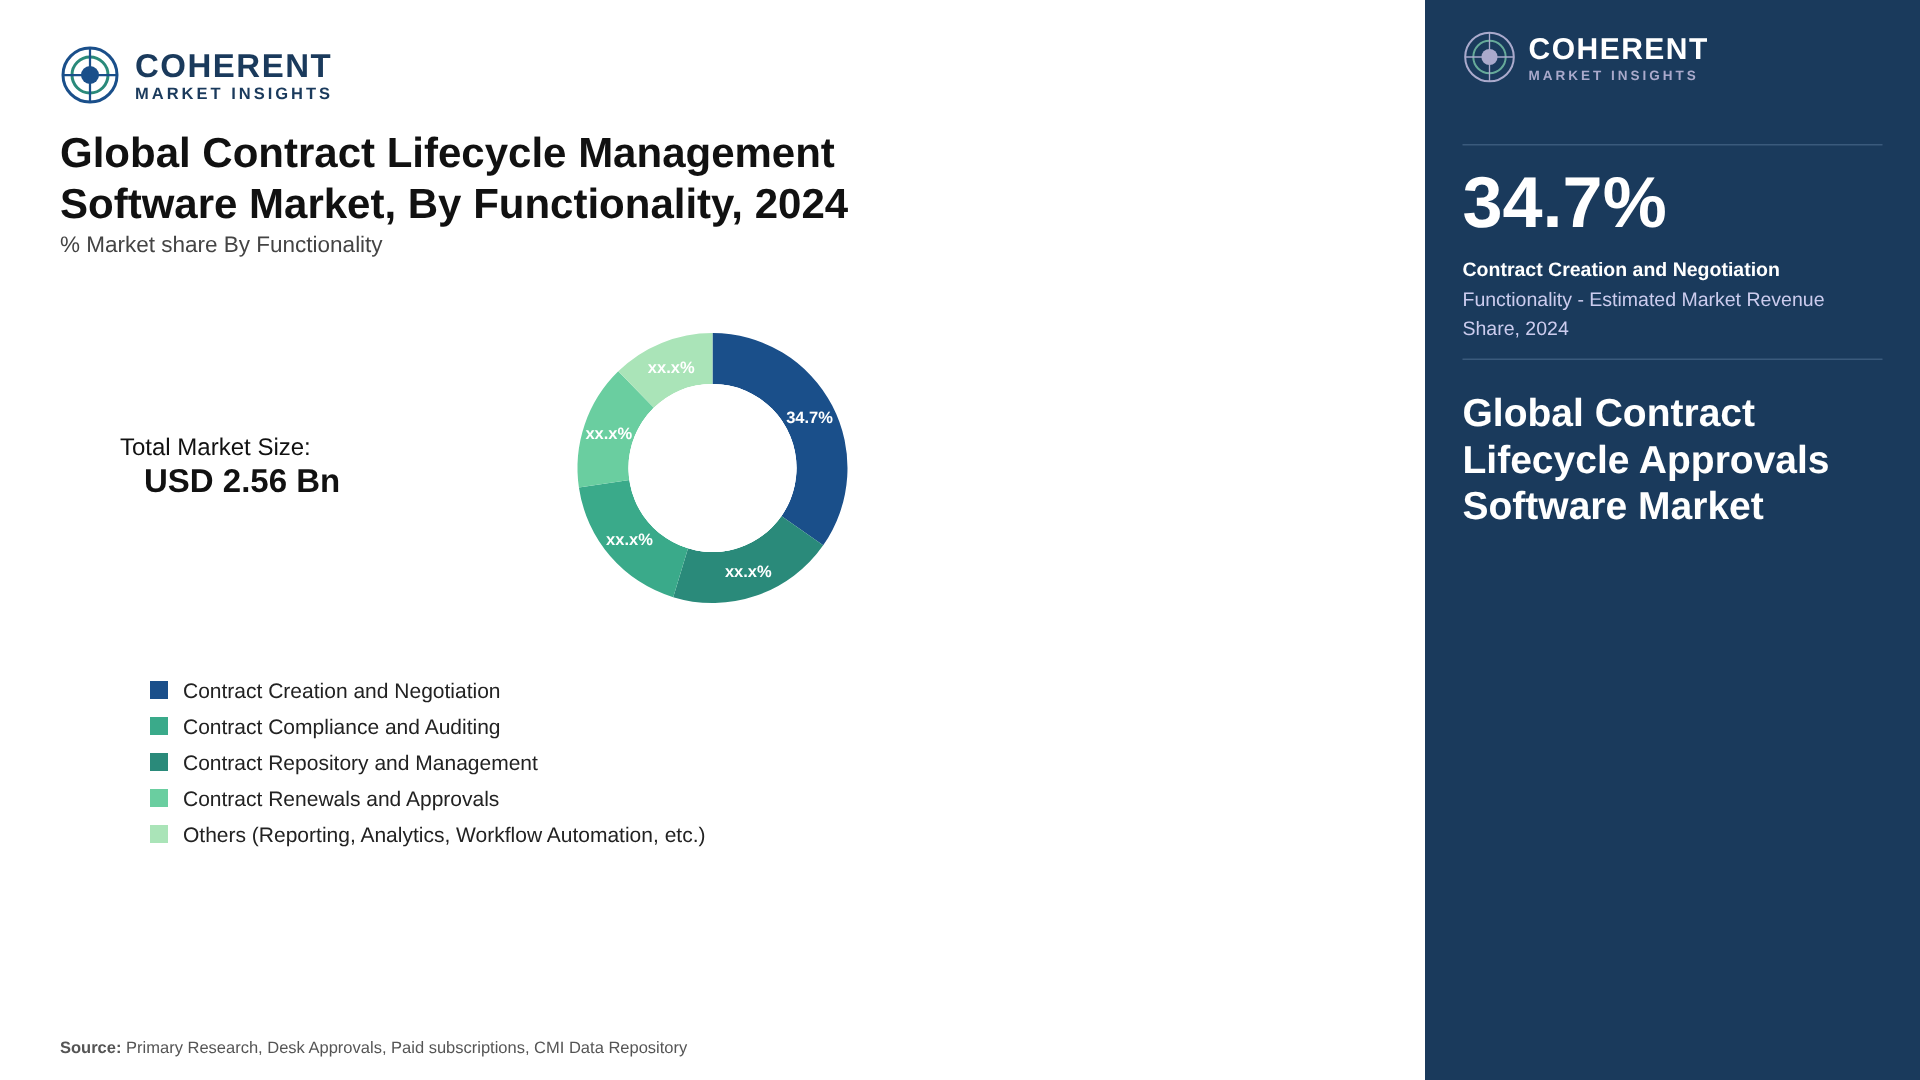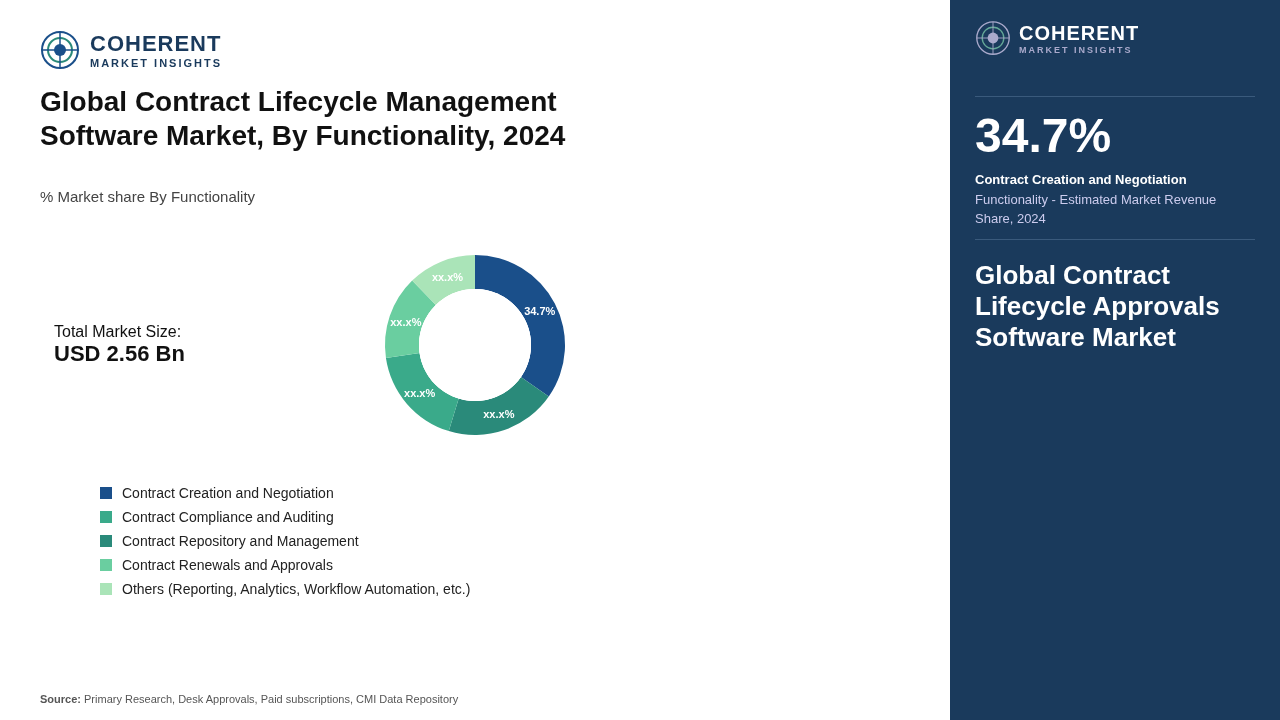--- a/index.html
+++ b/index.html
@@ -45,54 +45,55 @@
       font-size: 11px;
       color: #1a3a5c;
       letter-spacing: 2px;
       font-weight: 600;
     }
     .main-title {
       font-size: 28px;
       font-weight: 700;
       color: #111;
       margin-top: 10px;
-      margin-bottom: 36px;
+      margin-bottom: 3px;
       line-height: 1.2;
       max-width: 600px;
     }
     .chart-subtitle {
       font-size: 15px;
       color: #444;
       margin-bottom: 10px;
     }
     .donut-container {
       position: relative;
       width: 260px;
       height: 260px;
       margin: 0 auto;
     }
     .donut-container svg {
       width: 260px;
       height: 260px;
     }
     .total-market {
       position: absolute;
-      left: 14px;
+      left: 40px;
       top: 50%;
       transform: translateY(-50%);
     }
     .total-label {
       font-size: 16px;
       color: #111;
       font-weight: 400;
     }
     .total-value {
       font-size: 22px;
       font-weight: 800;
       color: #111;
+      margin-left: 16px;
     }
     .legend {
       margin-top: 10px;
       padding-left: 60px;
     }
     .legend-item {
       display: flex;
       align-items: center;
       margin-bottom: 8px;
       font-size: 14px;

